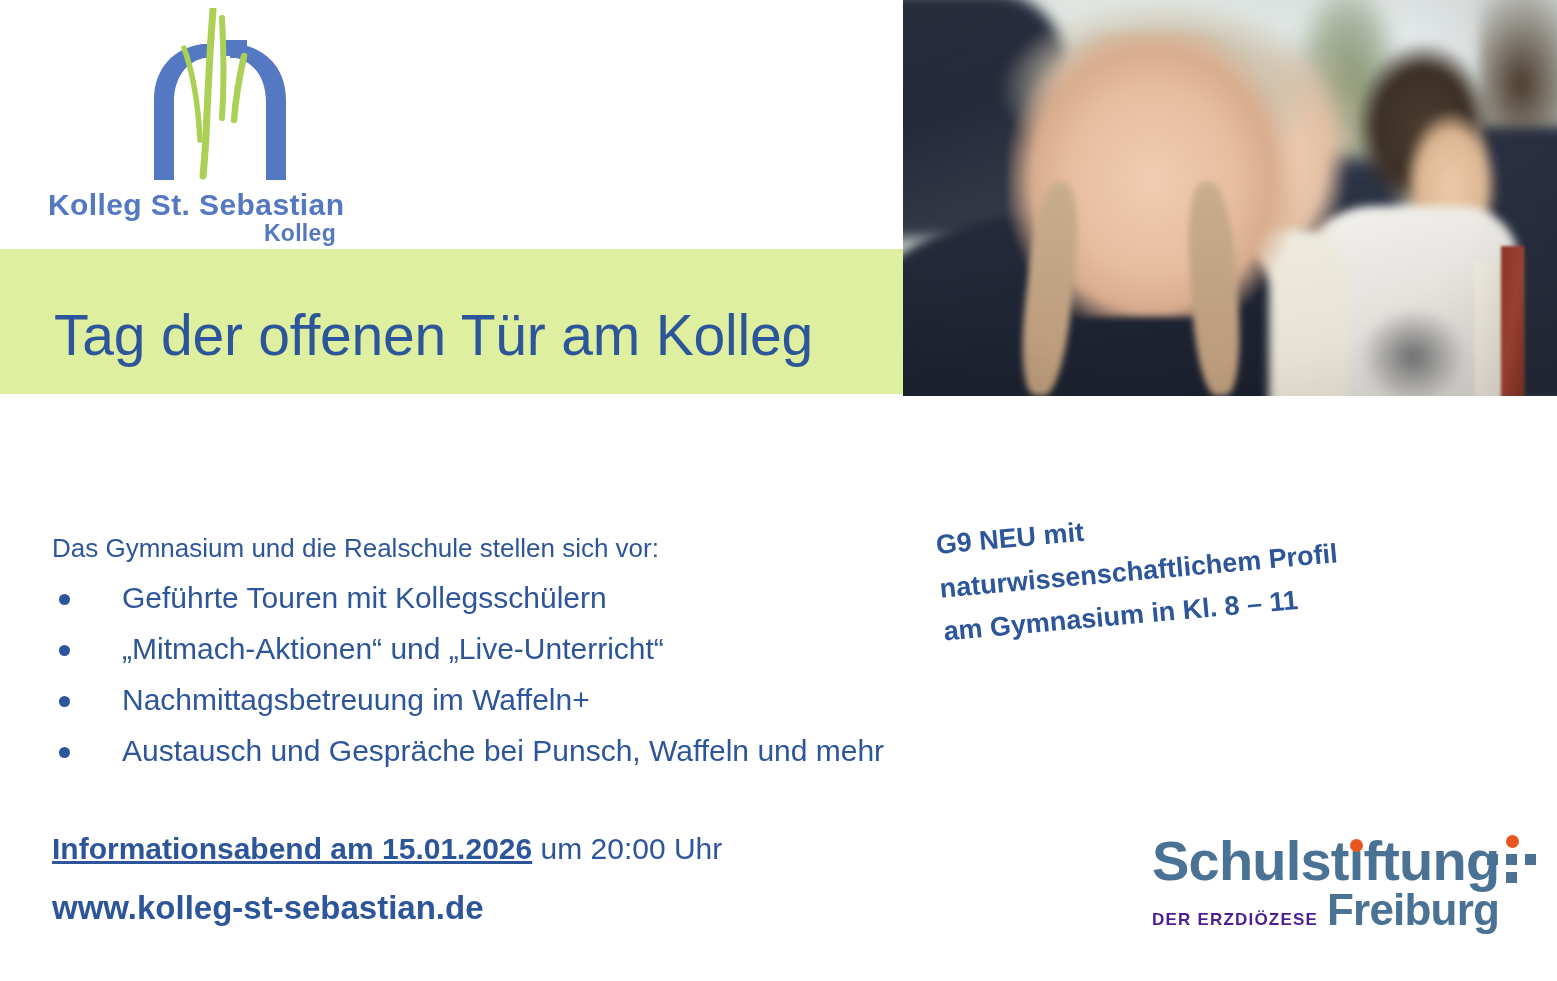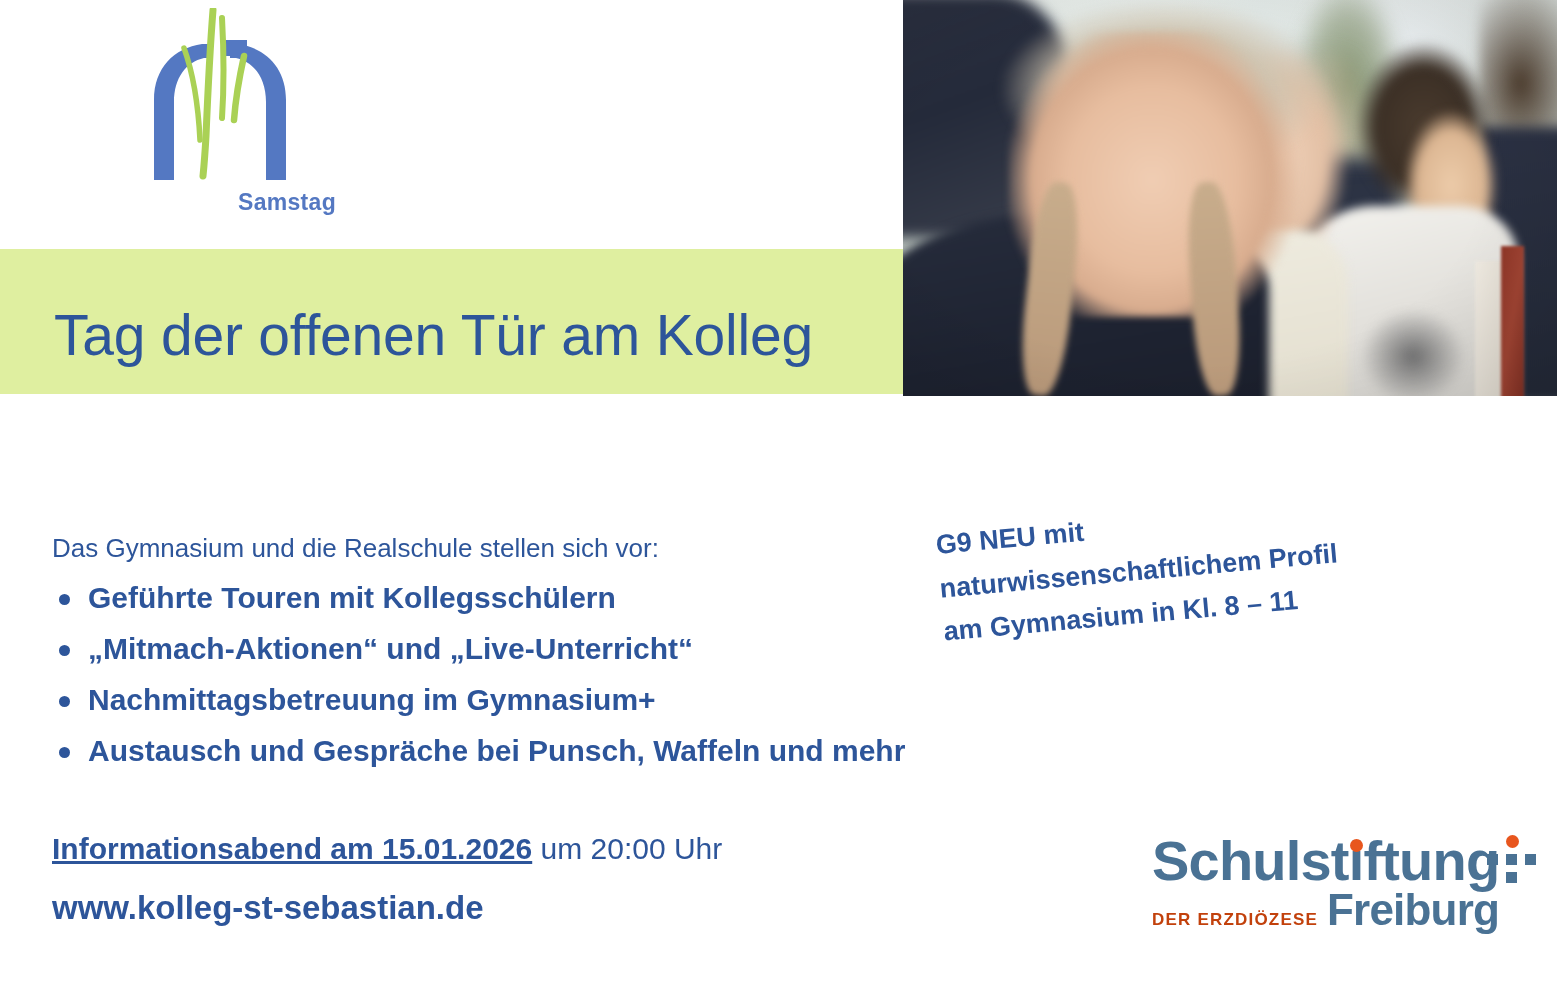--- a/index.html
+++ b/index.html
@@ -268,23 +268,23 @@
   .bullet-dot {
     width: 11px;
     height: 11px;
     border-radius: 50%;
     background: #2d559a;
     margin-top: 14px;
     margin-left: 7px;
     flex: 0 0 auto;
   }
   .bullet-text {
-    margin-left: 18px;
+    margin-left: 52px;
     font-size: 30px;
-    font-weight: 700;
+    font-weight: 400;
     color: #2d559a;
     white-space: nowrap;
     line-height: 1.22;
   }
 
   
   .g9-block {
     position: absolute;
     left: 934px;
     top: 524px;
@@ -355,21 +355,21 @@
     position: absolute;
     left: 0;
     top: 55px;
     display: flex;
     align-items: baseline;
     white-space: nowrap;
   }
   .fl-small {
     font-size: 17px;
     font-weight: 700;
-    color: #c2410c;
+    color: #4c1d95;
     letter-spacing: 1.2px;
   }
   .fl-freiburg {
     font-size: 44px;
     font-weight: 700;
     color: #4a7294;
     letter-spacing: -0.8px;
     line-height: 1;
     margin-left: 9px;
   }
@@ -405,21 +405,22 @@
         <path d="M14 172 L14 92 C14 60 34 40 62 36 L70 36 L70 50 L64 50 C46 54 34 70 34 94 L34 172 Z" fill="#5478c2"></path>
         <path d="M146 172 L146 92 C146 60 126 40 98 36 L90 36 L90 50 L96 50 C114 54 126 70 126 94 L126 172 Z" fill="#5478c2"></path>
         <rect x="85" y="32" width="22" height="16" fill="#5478c2"></rect>
         <path d="M73 2 C70 40 68 80 66 128 C65 146 64 158 63 168" stroke="#aad155" stroke-width="7" fill="none" stroke-linecap="round"></path>
         <path d="M82 10 C84 46 84 80 82 110" stroke="#aad155" stroke-width="6" fill="none" stroke-linecap="round"></path>
         <path d="M44 40 C52 62 58 92 60 132" stroke="#aad155" stroke-width="5.5" fill="none" stroke-linecap="round"></path>
         <path d="M104 48 C100 66 96 86 94 112" stroke="#aad155" stroke-width="6.5" fill="none" stroke-linecap="round"></path>
       </svg>
     </div>
     <div class="logo-wordmark">
-      <div class="logo-sub">Samstag</div>
+      <div class="logo-name">Kolleg St. Sebastian</div>
+      <div class="logo-sub">Kolleg</div>
     </div>
   </div>
 
   <div class="hero-photo">
     <div class="photo-layer ph-bg"></div>
     <div class="ph-tree"></div>
     <div class="ph-darkleft"></div>
     <div class="ph-blur3"></div>
     <div class="ph-blur3b"></div>
     <div class="ph-boy2"></div>
@@ -451,21 +452,21 @@
     <div class="bullet-item">
       <span class="bullet-dot"></span>
       <span class="bullet-text">Geführte Touren mit Kollegsschülern</span>
     </div>
     <div class="bullet-item">
       <span class="bullet-dot"></span>
       <span class="bullet-text">„Mitmach-Aktionen“ und „Live-Unterricht“</span>
     </div>
     <div class="bullet-item">
       <span class="bullet-dot"></span>
-      <span class="bullet-text">Nachmittagsbetreuung im Gymnasium+</span>
+      <span class="bullet-text">Nachmittagsbetreuung im Waffeln+</span>
     </div>
     <div class="bullet-item">
       <span class="bullet-dot"></span>
       <span class="bullet-text">Austausch und Gespräche bei Punsch, Waffeln und mehr</span>
     </div>
   </div>
 
   <div class="g9-block">
     <div class="g9-line">G9 NEU mit</div>
     <div class="g9-line">naturwissenschaftlichem Profil</div>

